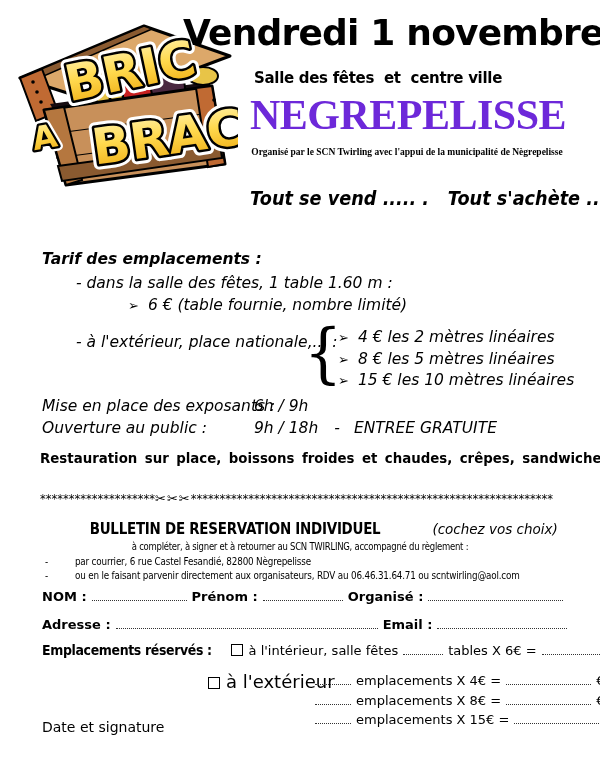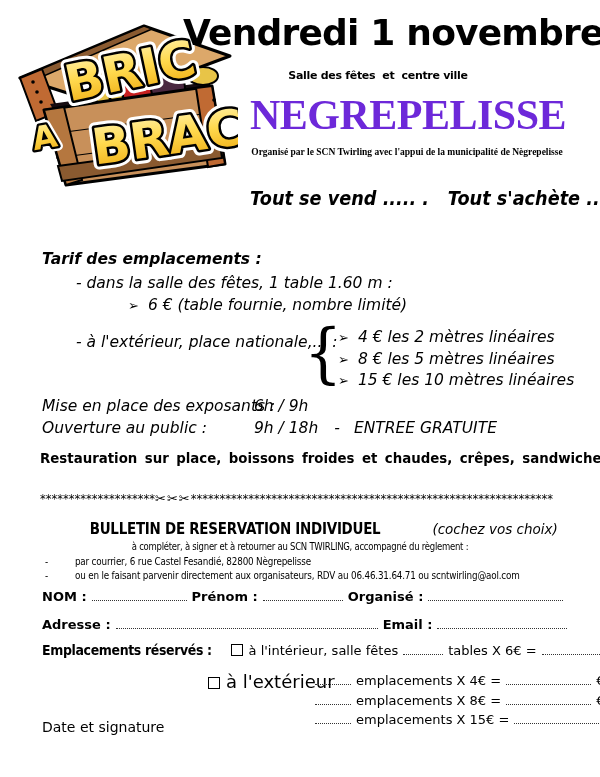--- a/index.html
+++ b/index.html
@@ -3,21 +3,21 @@
 <meta charset="utf-8">
 <style>
   html,body{margin:0;padding:0;background:#fff;}
   .page{position:relative;width:600px;height:777px;background:#ffffff;overflow:hidden;
         font-family:"DejaVu Sans",sans-serif;color:#000;}
 
   
   .logo{position:absolute;left:6px;top:16px;width:232px;height:172px;}
   .date{position:absolute;left:183px;top:12px;width:410px;font-size:36px;font-weight:bold;
         letter-spacing:-0.8px;white-space:nowrap;}
-  .venue{position:absolute;left:238px;top:69px;width:280px;text-align:center;font-size:11px;
+  .venue{position:absolute;left:238px;top:69px;width:280px;text-align:center;font-size:15px;
          font-weight:bold;letter-spacing:-0.3px;white-space:pre;}
   .city{position:absolute;left:226px;top:92px;width:364px;text-align:center;
         font-family:"Liberation Serif",serif;font-weight:bold;font-size:42px;line-height:1.1;
         letter-spacing:-0.5px;white-space:nowrap;}
   .organizer{position:absolute;left:222px;top:147px;width:370px;text-align:center;
         font-family:"Liberation Serif",serif;font-weight:bold;font-size:9.5px;white-space:nowrap;}
   .tagline{position:absolute;left:250px;top:187px;font-size:19px;font-weight:bold;font-style:italic;
         white-space:nowrap;transform:scaleX(0.93);transform-origin:0 50%;}
   .tagline .gap{display:inline-block;width:20px;}
   .tarif-title{position:absolute;left:42px;top:250px;font-size:15.5px;font-weight:bold;font-style:italic;}

